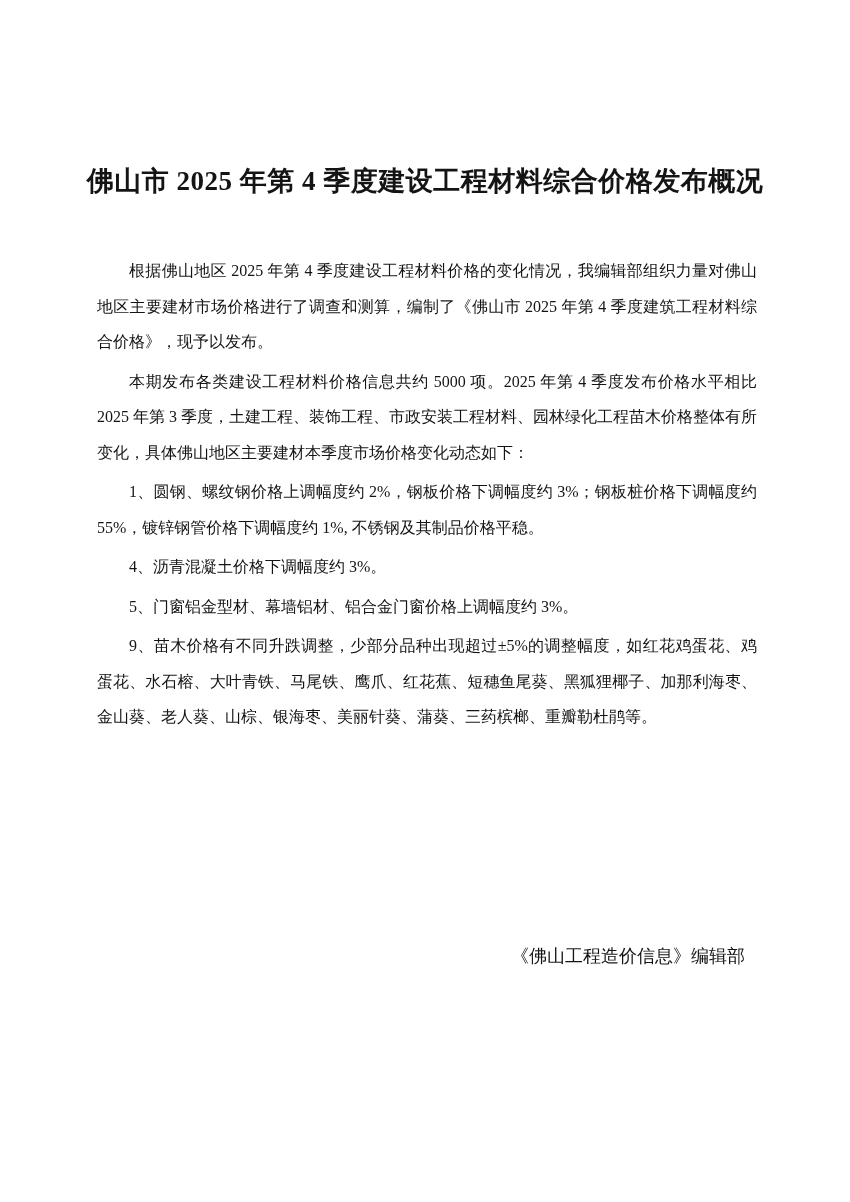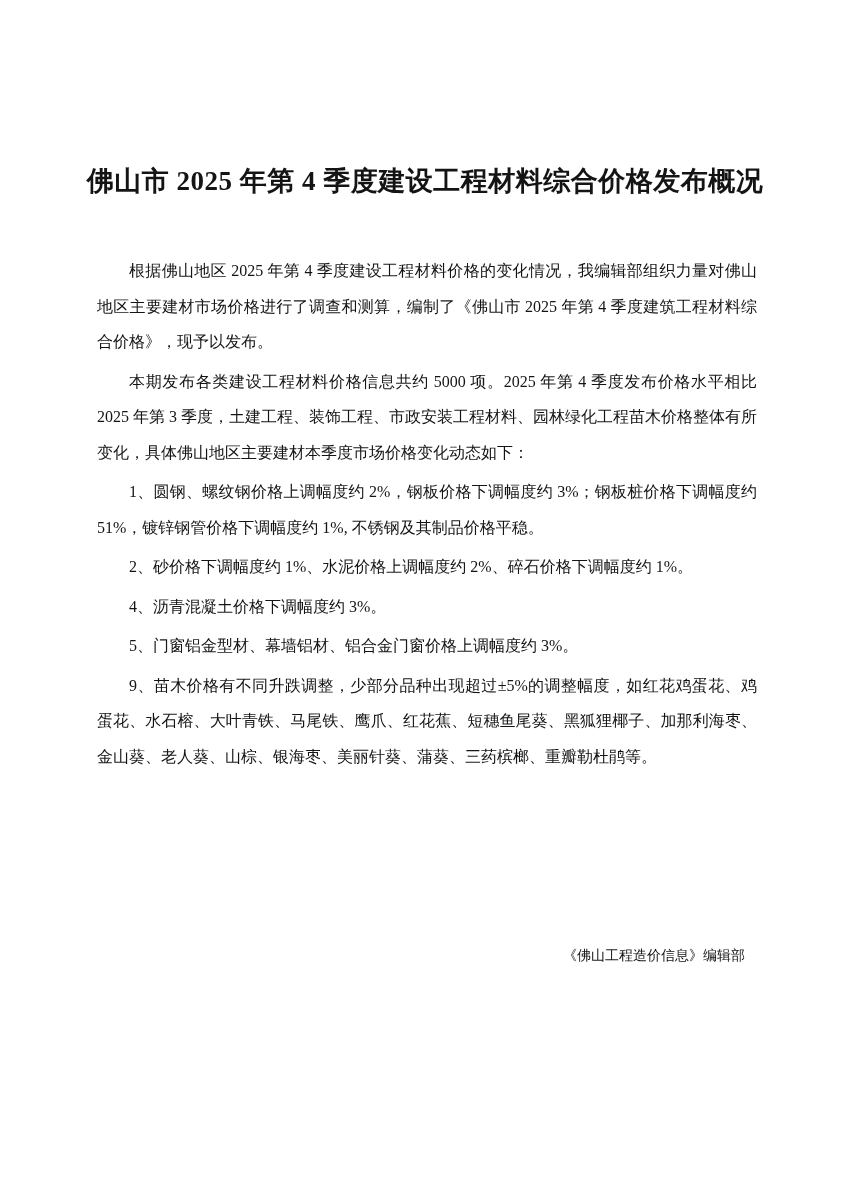--- a/index.html
+++ b/index.html
@@ -44,36 +44,35 @@
     text-indent: 2em;
   }
   .doc-closing {
     position: absolute;
     top: 936px;
     left: 93px;
     width: 668px;
     box-sizing: border-box;
     padding-right: 16px;
     text-align: right;
-    font-size: 14px;
+    font-size: 18px;
     line-height: 40px;
   }
 </style>
 </head>
 <body>
 
 <div class="page">
 
   <h1 class="doc-title">佛山市 2025 年第 4 季度建设工程材料综合价格发布概况</h1>
 
   <div class="doc-body">
     <p>根据佛山地区 2025 年第 4 季度建设工程材料价格的变化情况，我编辑部组织力量对佛山地区主要建材市场价格进行了调查和测算，编制了《佛山市 2025 年第 4 季度建筑工程材料综合价格》，现予以发布。</p>
     <p>本期发布各类建设工程材料价格信息共约 5000 项。2025 年第 4 季度发布价格水平相比 2025 年第 3 季度，土建工程、装饰工程、市政安装工程材料、园林绿化工程苗木价格整体有所变化，具体佛山地区主要建材本季度市场价格变化动态如下：</p>
-    <p>1、圆钢、螺纹钢价格上调幅度约 2%，钢板价格下调幅度约 3%；钢板桩价格下调幅度约 51%，镀锌钢管价格下调幅度约 1%, 不锈钢及其制品价格平稳。</p>
-    <p>2、砂价格下调幅度约 1%、水泥价格上调幅度约 2%、碎石价格下调幅度约 1%。</p>
+    <p>1、圆钢、螺纹钢价格上调幅度约 2%，钢板价格下调幅度约 3%；钢板桩价格下调幅度约 55%，镀锌钢管价格下调幅度约 1%, 不锈钢及其制品价格平稳。</p>
     <p>4、沥青混凝土价格下调幅度约 3%。</p>
     <p>5、门窗铝金型材、幕墙铝材、铝合金门窗价格上调幅度约 3%。</p>
     <p>9、苗木价格有不同升跌调整，少部分品种出现超过±5%的调整幅度，如红花鸡蛋花、鸡蛋花、水石榕、大叶青铁、马尾铁、鹰爪、红花蕉、短穗鱼尾葵、黑狐狸椰子、加那利海枣、金山葵、老人葵、山棕、银海枣、美丽针葵、蒲葵、三药槟榔、重瓣勒杜鹃等。</p>
   </div>
 
   <div class="doc-closing">
     <div>《佛山工程造价信息》编辑部</div>
   </div>
 
 </div>

